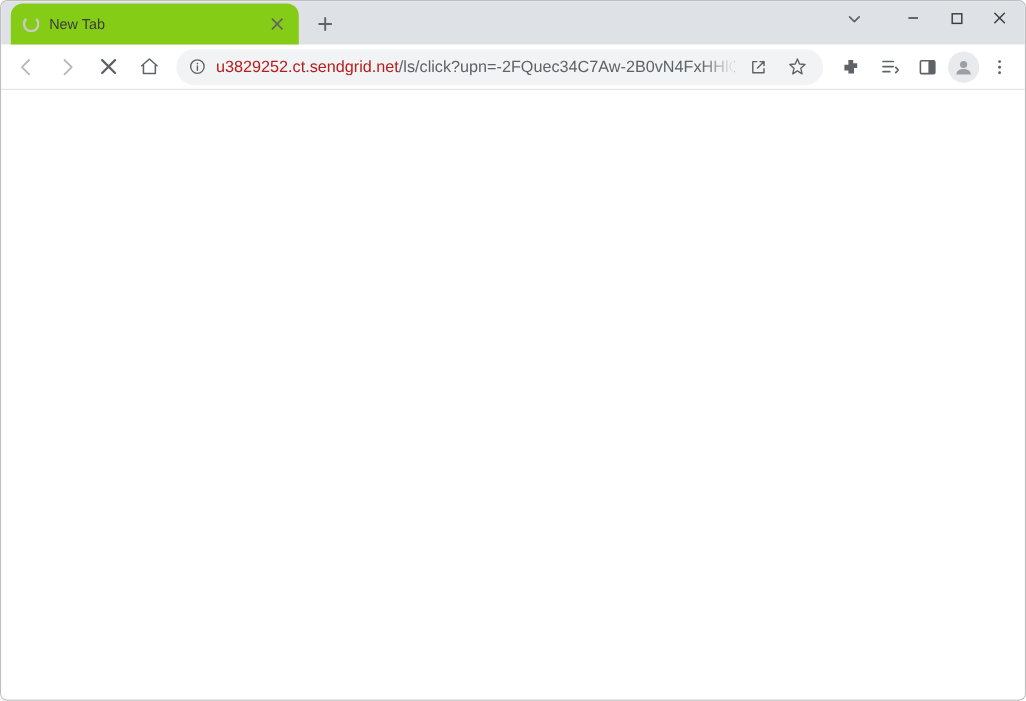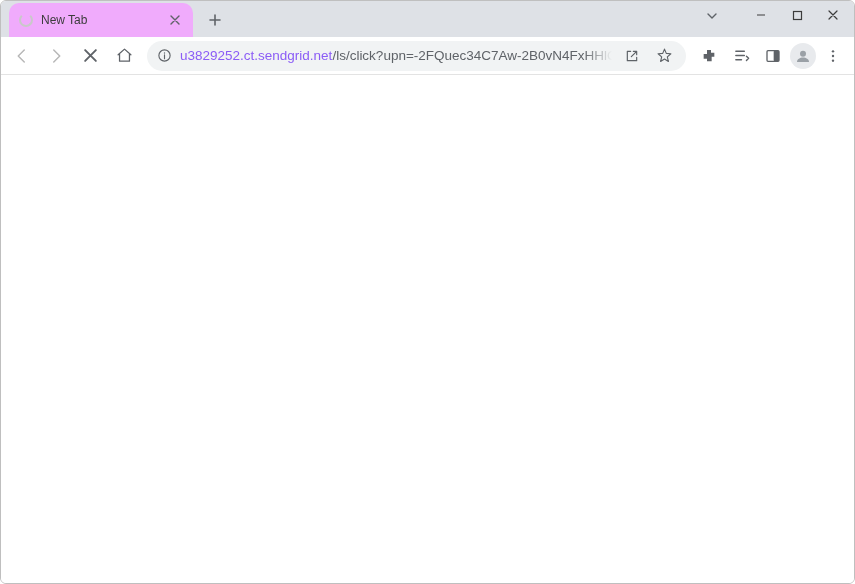--- a/index.html
+++ b/index.html
@@ -9,22 +9,22 @@
   .titlebar {
     height: 36px;
     background: #dee1e6;
     display: flex;
     align-items: flex-end;
     position: relative;
   }
   .tab {
     margin-left: 8px;
     height: 34px;
-    width: 184px;
-    background: #f0abfc;
+    width: 240px;
+    background: #84cc16;
     border-top-left-radius: 10px;
     border-top-right-radius: 10px;
     display: flex;
     align-items: center;
     padding: 0 10px;
     gap: 8px;
     font-size: 12px;
     color: #3c3c3c;
     position: relative;
   }
@@ -78,21 +78,21 @@
     display: flex;
     align-items: center;
     padding: 0 10px;
     gap: 8px;
     color:#202124;
     font-size: 13.5px;
     overflow: hidden;
     margin: 0 4px;
   }
   .omnibox .info-icon { color:#5f6368; flex-shrink:0; }
-  .url-domain { color:#8b5cf6; }
+  .url-domain { color:#b91c1c; }
   .url-path { color:#5f6368; }
   .url-wrap {
     flex:1;
     white-space: nowrap;
     overflow: hidden;
     position: relative;
   }
   .url-fade {
     position:absolute; right:0; top:0; bottom:0; width:28px;
     background: linear-gradient(to right, rgba(241,243,244,0), #f1f3f4);

